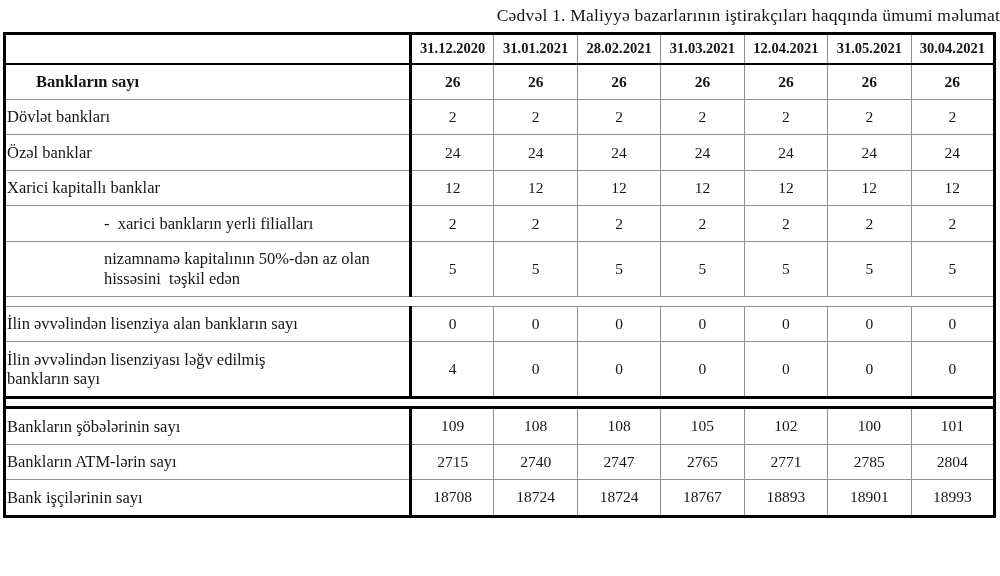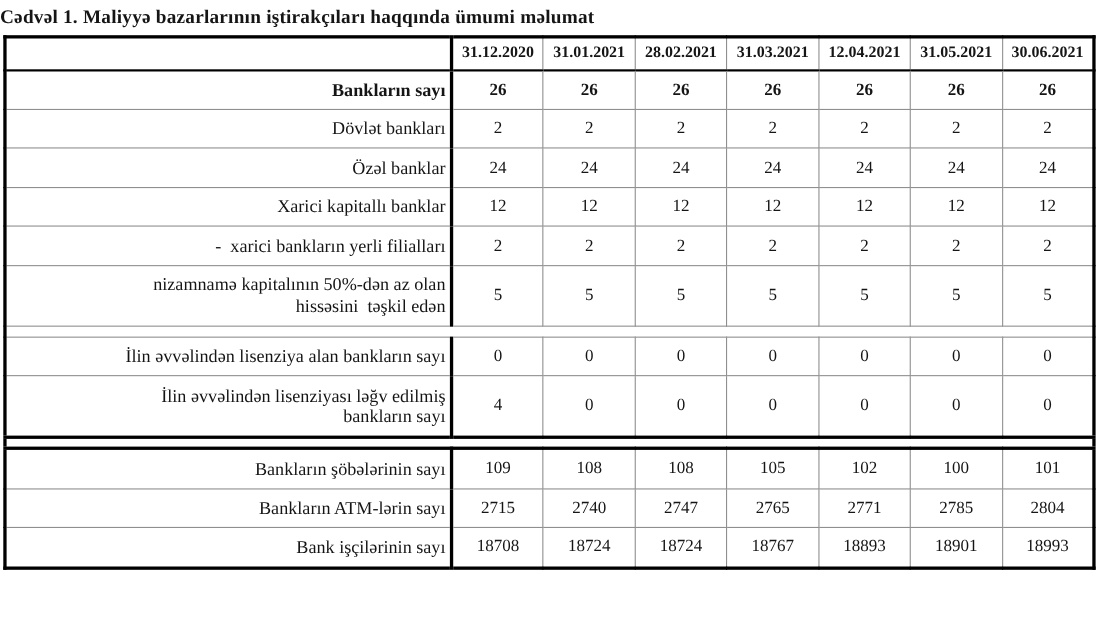--- a/index.html
+++ b/index.html
@@ -3,21 +3,21 @@
 <meta charset="utf-8">
 <style>
   * { box-sizing: border-box; }
   html, body { margin: 0; padding: 0; }
   body {
     width: 1000px; height: 576px; overflow: hidden;
     background: #ffffff; color: #151515;
     font-family: "Liberation Serif", "DejaVu Serif", serif;
   }
   .title {
-    text-align: left; font-weight: bold;
+    text-align: right; font-weight: normal;
     font-size: 17.5px; line-height: 1.2;
     padding: 5px 0 6px 0; letter-spacing: 0.2px;
   }
   table.main {
     border-collapse: collapse; table-layout: fixed;
     width: 993px; margin: 0 3px;
     border: 3px solid #000;
   }
   col.label-col { width: 406px; }
   th, td { vertical-align: middle; }
@@ -26,21 +26,21 @@
   thead th {
     border: 1px solid #8f8f8f;
     border-bottom: 2px solid #000;
     font-weight: bold; font-size: 14.5px;
     height: 30px; text-align: center; padding: 0 1px;
     white-space: nowrap;
     margin-left: 27px;
   }
   thead th.corner { border-right: 3px solid #000; }
   td.label {
-    text-align: right; font-size: 16.5px; line-height: 1.18;
+    text-align: left; font-size: 16.5px; line-height: 1.18;
     padding-top: 7.5px; padding-bottom: 7.5px; padding-right: 4px;
     border-right: 3px solid #000;
     white-space: pre;
   }
   td.val { text-align: center; font-size: 15.5px; padding: 7.5px 2px; }
   .bold { font-weight: bold; }
   .indent-0 { padding-left: 30px; }
   .indent-1 { }
   .indent-2 { padding-left: 98px; }
   tr.spacer-thin td {
@@ -63,21 +63,21 @@
   </colgroup>
   <thead>
     <tr>
       <th class="corner"></th>
     <th>31.12.2020</th>
         <th>31.01.2021</th>
         <th>28.02.2021</th>
         <th>31.03.2021</th>
         <th>12.04.2021</th>
         <th>31.05.2021</th>
-        <th>30.06.2021</th>
+        <th>30.04.2021</th>
       </tr>
   </thead>
   <tbody id="table-body">
       <tr>
         <td class="label indent-0 bold">Bankların sayı</td>
         <td class="val bold">26</td>
         <td class="val bold">26</td>
         <td class="val bold">26</td>
         <td class="val bold">26</td>
         <td class="val bold">26</td>

